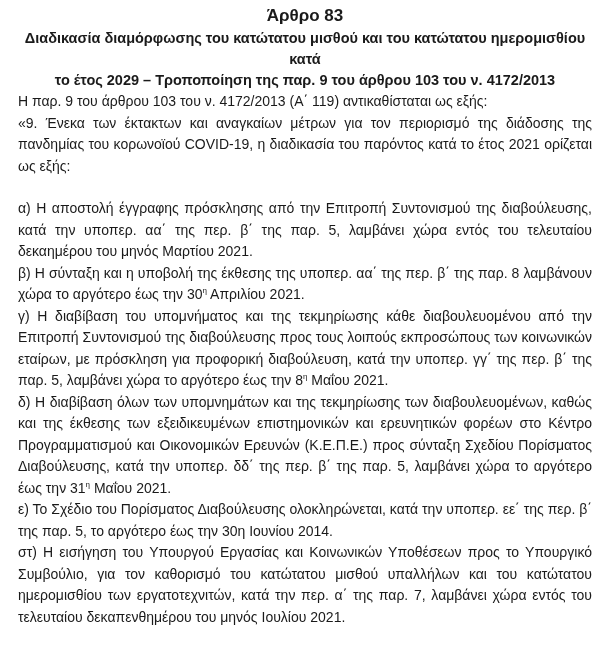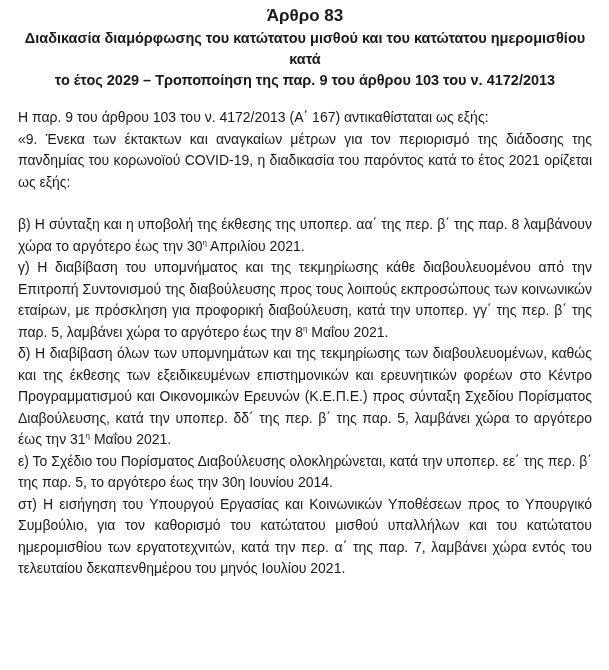--- a/index.html
+++ b/index.html
@@ -26,21 +26,21 @@
       font-weight: bold;
       font-size: 17px;
       line-height: 20px;
       height: 22px;
     }
     .article-title {
       text-align: center;
       font-weight: bold;
       font-size: 14.5px;
       line-height: 21px;
-      margin-bottom: 16px;
+      margin-bottom: 0px;
     }
     .para {
       font-size: 14px;
       line-height: 21.5px;
       text-align: justify;
       margin: 0;
     }
     .para.left {
       text-align: left;
     }
@@ -56,25 +56,26 @@
 </head>
 <body>
 
 <div class="page">
   <div class="article-number">Άρθρο 83</div>
   <div class="article-title">
     <div>Διαδικασία διαμόρφωσης του κατώτατου μισθού και του κατώτατου ημερομισθίου κατά</div>
     <div>το έτος 2029 – Τροποποίηση της παρ. 9 του άρθρου 103 του ν. 4172/2013</div>
   </div>
 
-  <p class="para left">Η παρ. 9 του άρθρου 103 του ν. 4172/2013 (Α΄ 167) αντικαθίσταται ως εξής:</p>
+  <p class="para left">Η παρ. 9 του άρθρου 103 του ν. 4172/2013 (Α΄ 119) αντικαθίσταται ως εξής:</p>
   <p class="para">«9. Ένεκα των έκτακτων και αναγκαίων μέτρων για τον περιορισμό της διάδοσης της πανδημίας του κορωνοϊού COVID-19, η διαδικασία του παρόντος κατά το έτος 2021 ορίζεται ως εξής:</p>
 
   <div class="spacer"></div>
 
+  <p class="para">α) Η αποστολή έγγραφης πρόσκλησης από την Επιτροπή Συντονισμού της διαβούλευσης, κατά την υποπερ. αα΄ της περ. β΄ της παρ. 5, λαμβάνει χώρα εντός του τελευταίου δεκαημέρου του μηνός Μαρτίου 2021.</p>
 
   <p class="para"><span> β) Η σύνταξη και η υποβολή της έκθεσης της υποπερ. αα΄ της περ. β΄ της παρ. 8 λαμβάνουν χώρα το αργότερο έως την 30</span><sup>η</sup><span> Απριλίου 2021.</span></p>
 
   <p class="para"><span> γ) Η διαβίβαση του υπομνήματος και της τεκμηρίωσης κάθε διαβουλευομένου από την Επιτροπή Συντονισμού της διαβούλευσης προς τους λοιπούς εκπροσώπους των κοινωνικών εταίρων, με πρόσκληση για προφορική διαβούλευση, κατά την υποπερ. γγ΄ της περ. β΄ της παρ. 5, λαμβάνει χώρα το αργότερο έως την 8</span><sup>η</sup><span> Μαΐου 2021.</span></p>
 
   <p class="para"><span>δ) Η διαβίβαση όλων των υπομνημάτων και της τεκμηρίωσης των διαβουλευομένων, καθώς και της έκθεσης των εξειδικευμένων επιστημονικών και ερευνητικών φορέων στο Κέντρο Προγραμματισμού και Οικονομικών Ερευνών (Κ.Ε.Π.Ε.) προς σύνταξη Σχεδίου Πορίσματος Διαβούλευσης, κατά την υποπερ. δδ΄ της περ. β΄ της παρ. 5, λαμβάνει χώρα το αργότερο έως την 31</span><sup>η</sup><span> Μαΐου 2021.</span></p>
 
   <p class="para">ε) Το Σχέδιο του Πορίσματος Διαβούλευσης ολοκληρώνεται, κατά την υποπερ. εε΄ της περ. β΄ της παρ. 5, το αργότερο έως την 30η Ιουνίου 2014.</p>
 
   <p class="para">στ) Η εισήγηση του Υπουργού Εργασίας και Κοινωνικών Υποθέσεων προς το Υπουργικό Συμβούλιο, για τον καθορισμό του κατώτατου μισθού υπαλλήλων και του κατώτατου ημερομισθίου των εργατοτεχνιτών, κατά την περ. α΄ της παρ. 7, λαμβάνει χώρα εντός του τελευταίου δεκαπενθημέρου του μηνός Ιουλίου 2021.</p>

